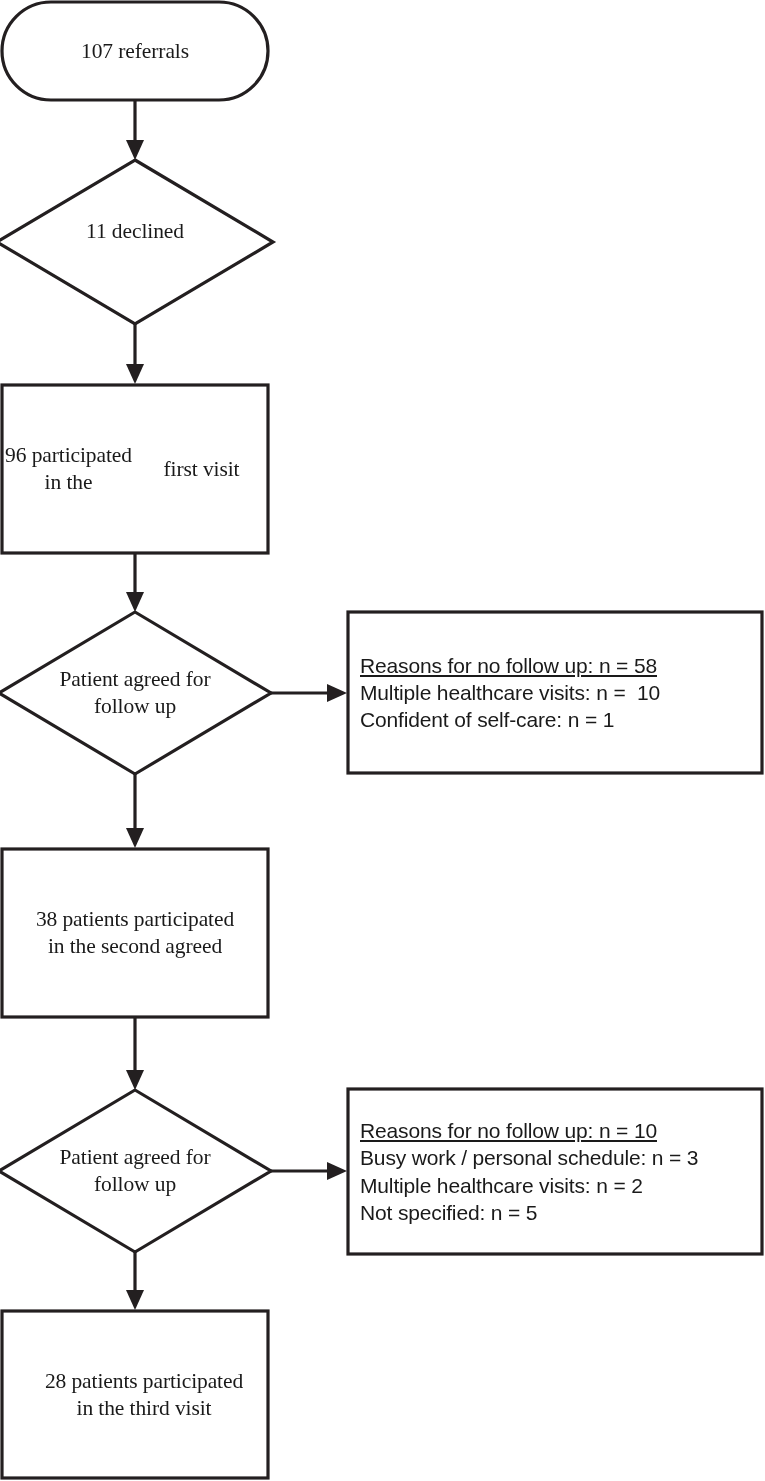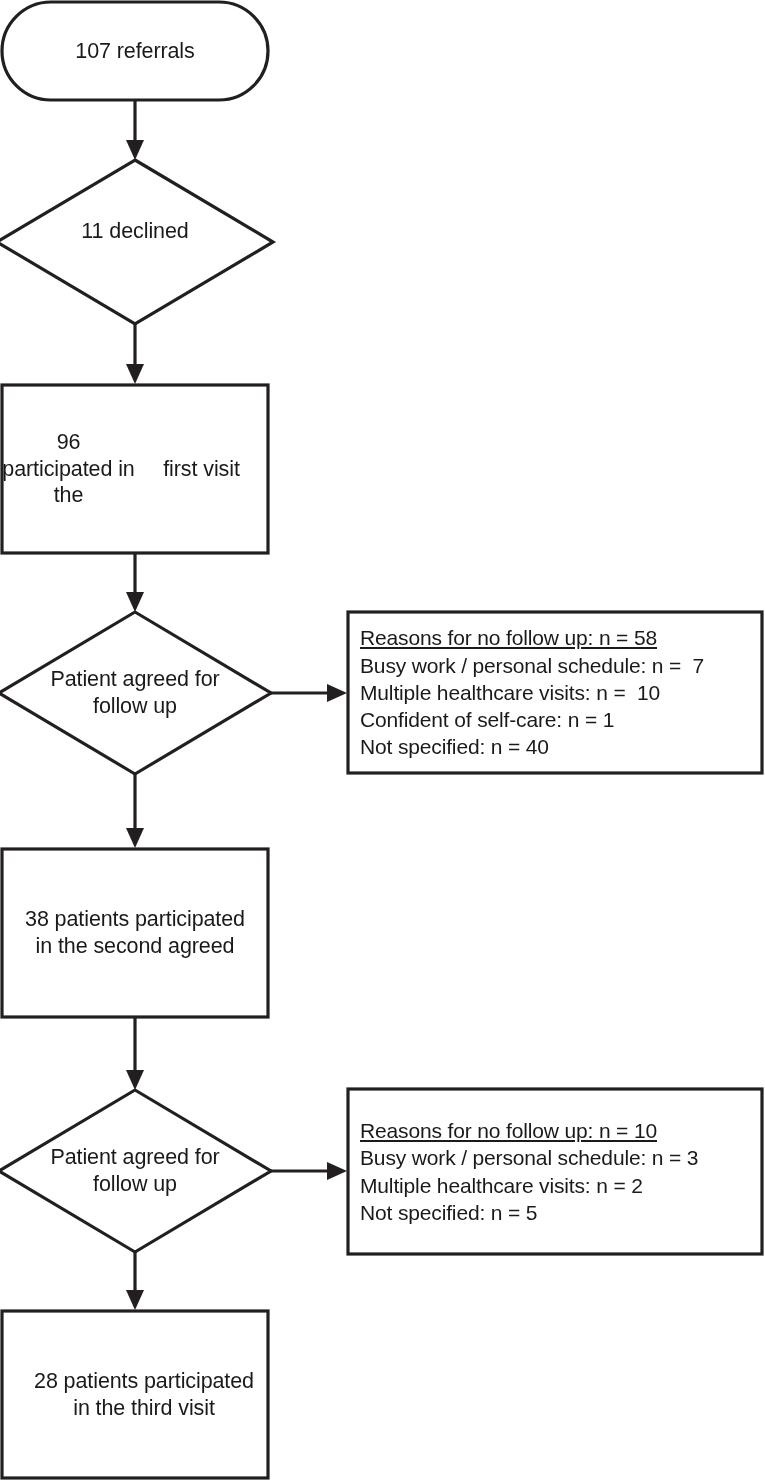--- a/index.html
+++ b/index.html
@@ -48,20 +48,21 @@
     text-align: center;
     line-height: 1.24;
     font-size: 21.5px;
     color: #1a1a1a;
     pointer-events: none;
     letter-spacing: -0.1px;
   }
   .node-label span {
     display: block;
     width: 100%;
+    font-family: Liberation Serif, serif;
   }
   .reasons-box {
     position: absolute;
     box-sizing: border-box;
     display: flex;
     flex-direction: column;
     justify-content: center;
     padding-left: 12px;
     padding-right: 6px;
     font-size: 21px;
@@ -155,24 +156,22 @@
     <span>follow up</span>
   </div>
 
   <div class="node-label" style="left:2px; top:1311px; width:266px; height:167px; flex-direction:column;margin-left:9px;">
     <span>28 patients participated</span>
     <span>in the third visit</span>
   </div>
 
   <div class="reasons-box" style="left:348px; top:612px; width:414px; height:161px;">
     <div class="reasons-title">Reasons for no follow up: n = 58</div>
-    <div class="reasons-item">Busy work / personal schedule: n =  7</div>
     <div class="reasons-item">Multiple healthcare visits: n =  10</div>
     <div class="reasons-item">Confident of self-care: n = 1</div>
-    <div class="reasons-item">Not specified: n = 40</div>
   </div>
 
   <div class="reasons-box" style="left:348px; top:1089px; width:408px; height:165px;">
     <div class="reasons-title">Reasons for no follow up: n = 10</div>
     <div class="reasons-item">Busy work / personal schedule: n = 3</div>
     <div class="reasons-item">Multiple healthcare visits: n = 2</div>
     <div class="reasons-item">Not specified: n = 5</div>
   </div>
 
 </div>

